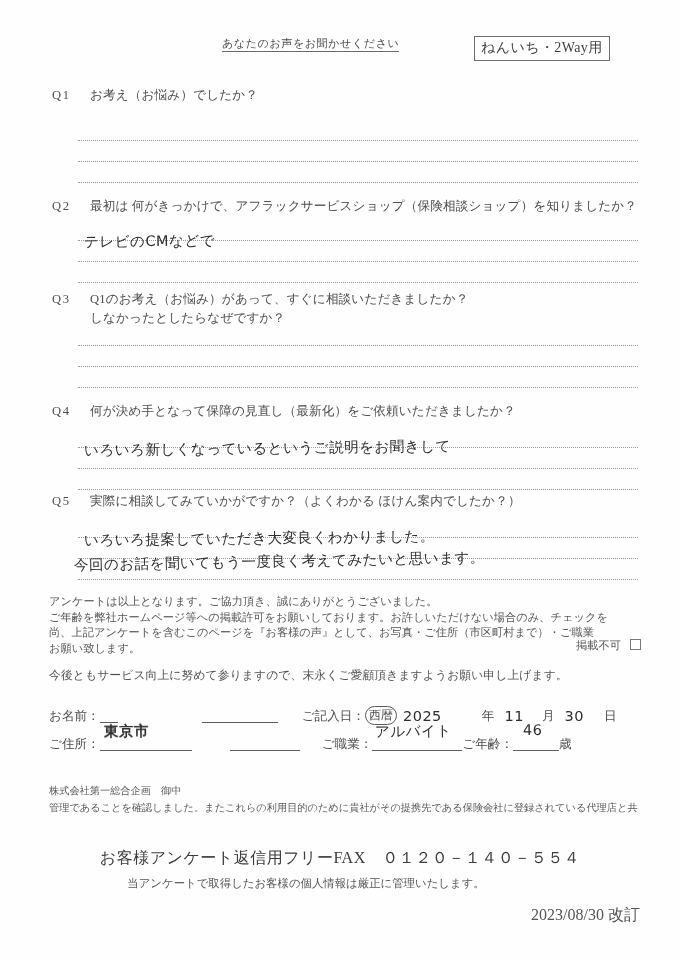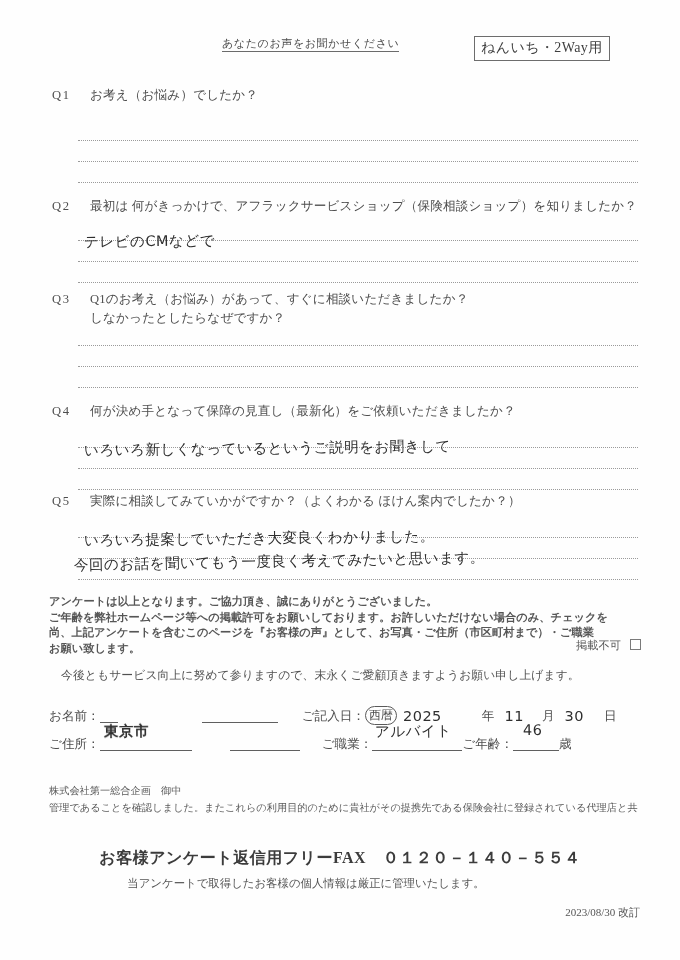--- a/index.html
+++ b/index.html
@@ -105,21 +105,21 @@
   
   .fineblock {
     position: absolute;
     left: 49px;
     width: 592px;
     font-size: 11.2px;
     line-height: 15.6px;
     color: #565656;
     letter-spacing: 0.05px;
   }
-  .fineblock p { margin: 0; font-weight: bold; }
+  .fineblock p { margin: 0; }
   .nopub {
     position: absolute;
     right: 0px;
     bottom: 0px;
     font-size: 11.2px;
     color: #565656;
     white-space: nowrap;
   }
   .cbox {
     display: inline-block;
@@ -130,21 +130,20 @@
     vertical-align: -1px;
   }
 
   .thanks {
     position: absolute;
     left: 49px;
     top: 668px;
     font-size: 11.8px;
     color: #515151;
     letter-spacing: 0.1px;
-    margin-left: 12px;
   }
 
   
   .field-row {
     position: absolute;
     left: 49px;
     width: 592px;
     font-size: 12.6px;
     color: #4d4d4d;
   }
@@ -179,35 +178,35 @@
     font-size: 10.2px;
     line-height: 14.6px;
     color: #5a5a5a;
   }
   .footer-consent .co { display: block; margin-bottom: 2px; }
   .fax {
     position: absolute;
     left: 0; top: 848px; width: 680px;
     text-align: center;
     font-size: 16px;
-    font-weight: bold;
+    font-weight: normal;
     color: #3c3c3c;
     letter-spacing: 0.5px;
   }
   .faxnote {
     position: absolute;
     left: 0; top: 876px; width: 612px;
     text-align: center;
     font-size: 11.4px;
     color: #555;
   }
   .rev {
     position: absolute;
     right: 40px; top: 905px;
-    font-size: 11px;
+    font-size: 16px;
     color: #555;
     margin-left: 36px;
   }
   .redact {
     display: inline-block;
     filter: blur(0.3px);
   }
 </style>
 </head>
 <body>

